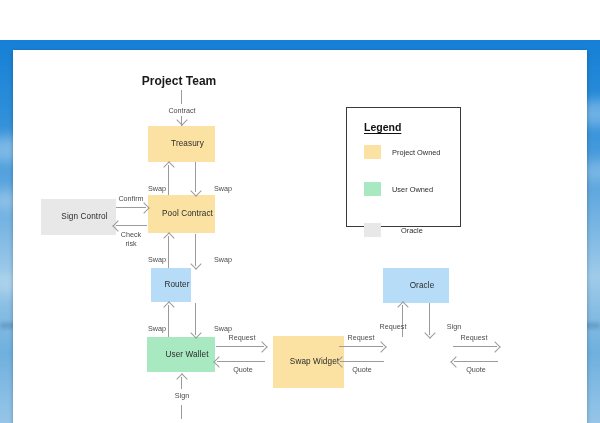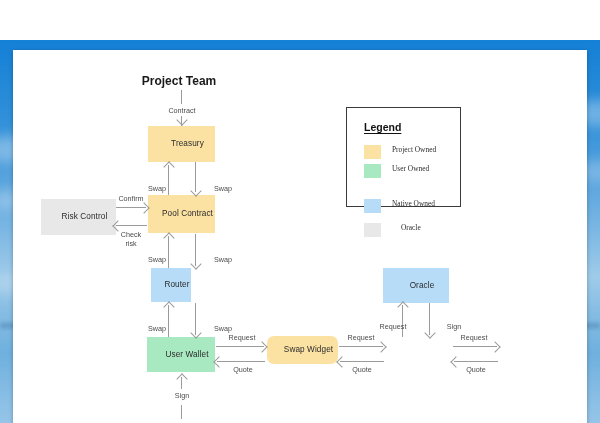--- a/index.html
+++ b/index.html
@@ -98,34 +98,34 @@
   }
   .arrow.down  { border-right-width:1px; border-bottom-width:1px; transform: rotate(45deg); }
   .arrow.up    { border-left-width:1px;  border-top-width:1px;    transform: rotate(45deg); }
   .arrow.right { border-right-width:1px; border-top-width:1px;    transform: rotate(45deg); }
   .arrow.left  { border-left-width:1px;  border-bottom-width:1px; transform: rotate(45deg); }
 
   
   #legend {
     position: absolute;
     left: 333px; top: 57px;
-    width: 115px; height: 100px;
+    width: 115px; height: 120px;
     box-sizing: border-box;
     border: 1.4px solid #3a3a3a;
     background: #ffffff;
   }
   #legend-title {
     position: absolute; left: 17px; top: 13px;
     font-size: 10.5px; font-weight: bold; color: #111;
     text-decoration: underline;
     text-underline-offset: 2px;
   }
   .legend-row {
     position: absolute; left: 17px;
-    display: flex; align-items: flex-start; font-family: Liberation Serif, serif;
+    display: flex; align-items: center;
   }
   .legend-sw {
     width: 17px; height: 14px; margin-right: 11px;
     flex: 0 0 auto;
   }
   .legend-tx { font-size: 7.4px; color: #2b2b2b; white-space: nowrap; }
 
   
   #watermark {
     position: absolute;
@@ -172,32 +172,32 @@
 
     <div class="node project" style="left:135px; top:76px; width:67px; height:36px;">
       <span>Treasury</span>
     </div>
 
     <div class="node project" style="left:135px; top:145px; width:67px; height:38px;">
       <span>Pool Contract</span>
     </div>
 
     <div class="node oracle" style="left:28px; top:149px; width:75px; height:36px;">
-      <span>Risk Control</span>
+      <span>Sign Control</span>
     </div>
 
     <div class="node native" style="left:138px; top:218px; width:40px; height:34px;">
       <span>Router</span>
     </div>
 
     <div class="node user" style="left:134px; top:287px; width:68px; height:35px;">
       <span>User Wallet</span>
     </div>
 
-    <div class="node project" style="left:254px; top:286px; width:71px; height:28px;border-radius:7px;">
+    <div class="node project" style="left:260px; top:286px; width:71px; height:52px;">
       <span>Swap Widget</span>
     </div>
 
 
     <div class="node native" style="left:370px; top:218px; width:66px; height:35px;">
       <span>Oracle</span>
     </div>
 
 
     <div class="vline" style="left:168px; top:40px; height:14px;"></div>
@@ -278,29 +278,25 @@
     <div class="edgelabel" style="left:441px; top:315px; width:44px;">Quote</div>
 
     <div id="legend">
       <div id="legend-title">Legend</div>
 
       <div class="legend-row" style="top:37px;">
         <span class="legend-sw" style="background:#fbe2a2;"></span>
         <span class="legend-tx">Project Owned</span>
       </div>
 
-      <div class="legend-row" style="top:56px;">
+      <div class="legend-row" style="top:74px;">
         <span class="legend-sw" style="background:#a8e9c1;"></span>
         <span class="legend-tx">User Owned</span>
       </div>
 
-      <div class="legend-row" style="top:91px;">
-        <span class="legend-sw" style="background:#b6dcf7;"></span>
-        <span class="legend-tx">Native Owned</span>
-      </div>
 
       <div class="legend-row" style="top:115px;gap:9px;">
         <span class="legend-sw" style="background:#e8e8e8;"></span>
         <span class="legend-tx">Oracle</span>
       </div>
     </div>
 
   </div>
 
   <div id="watermark">

